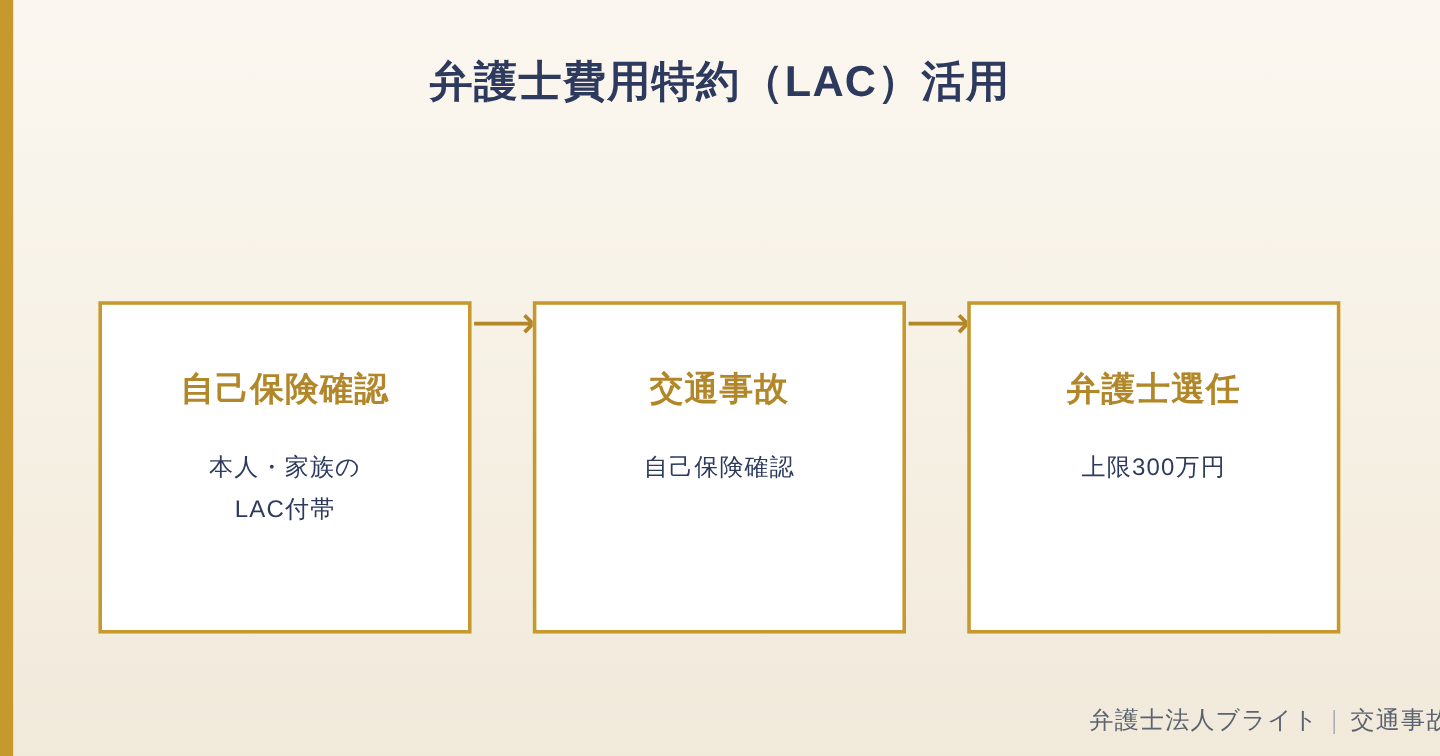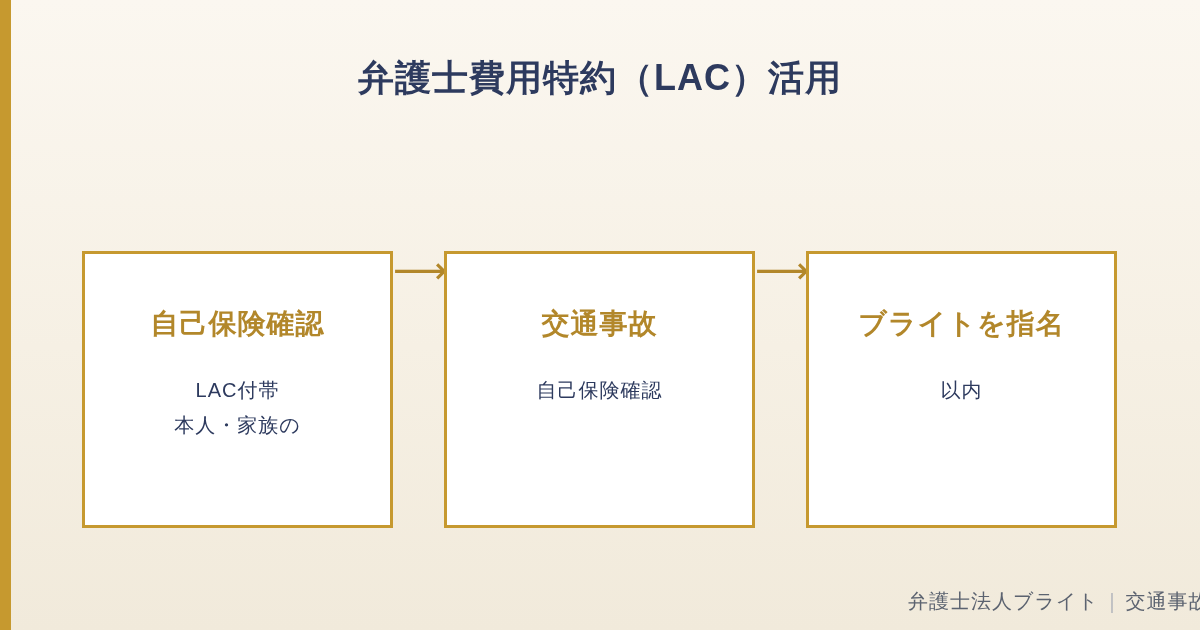--- a/index.html
+++ b/index.html
@@ -25,21 +25,21 @@
     background: linear-gradient(180deg, var(--bg-top) 0%, #F6F0E4 55%, var(--bg-bottom) 100%);
   }
   .accent-bar {
     position: absolute;
     left: 0; top: 0;
     width: 11px; height: 630px;
     background: var(--gold-accent);
   }
   .page-title {
     position: absolute;
-    top: 56px; left: 0;
+    top: 46px; left: 0;
     width: 1200px;
     text-align: center;
     font-size: 36px;
     line-height: 44px;
     font-weight: bold;
     color: var(--navy);
     letter-spacing: 1px;
   }
   .steps-row {
     position: absolute;
@@ -104,41 +104,41 @@
 
   <div class="accent-bar"></div>
 
   <h1 class="page-title">弁護士費用特約（LAC）活用</h1>
 
   <div class="steps-row">
 
     <div class="step-card">
       <div class="step-title">自己保険確認</div>
       <div class="step-body">
+        <div class="step-line">本人・家族の</div>
         <div class="step-line">LAC付帯</div>
-        <div class="step-line">本人・家族の</div>
       </div>
     </div>
 
     <div class="arrow-cell">⟶</div>
 
     <div class="step-card">
       <div class="step-title">交通事故</div>
       <div class="step-body">
         <div class="step-line">自己保険確認</div>
         <div class="step-line"></div>
       </div>
     </div>
 
     <div class="arrow-cell">⟶</div>
 
     <div class="step-card">
-      <div class="step-title">ブライトを指名</div>
+      <div class="step-title">弁護士選任</div>
       <div class="step-body">
-        <div class="step-line">以内</div>
+        <div class="step-line">上限300万円</div>
       </div>
     </div>
 
   </div>
 
   <div class="footer">
     <span>弁護士法人ブライト</span><span class="sep">｜</span><span>交通事故（</span>
   </div>
 
 </div>

